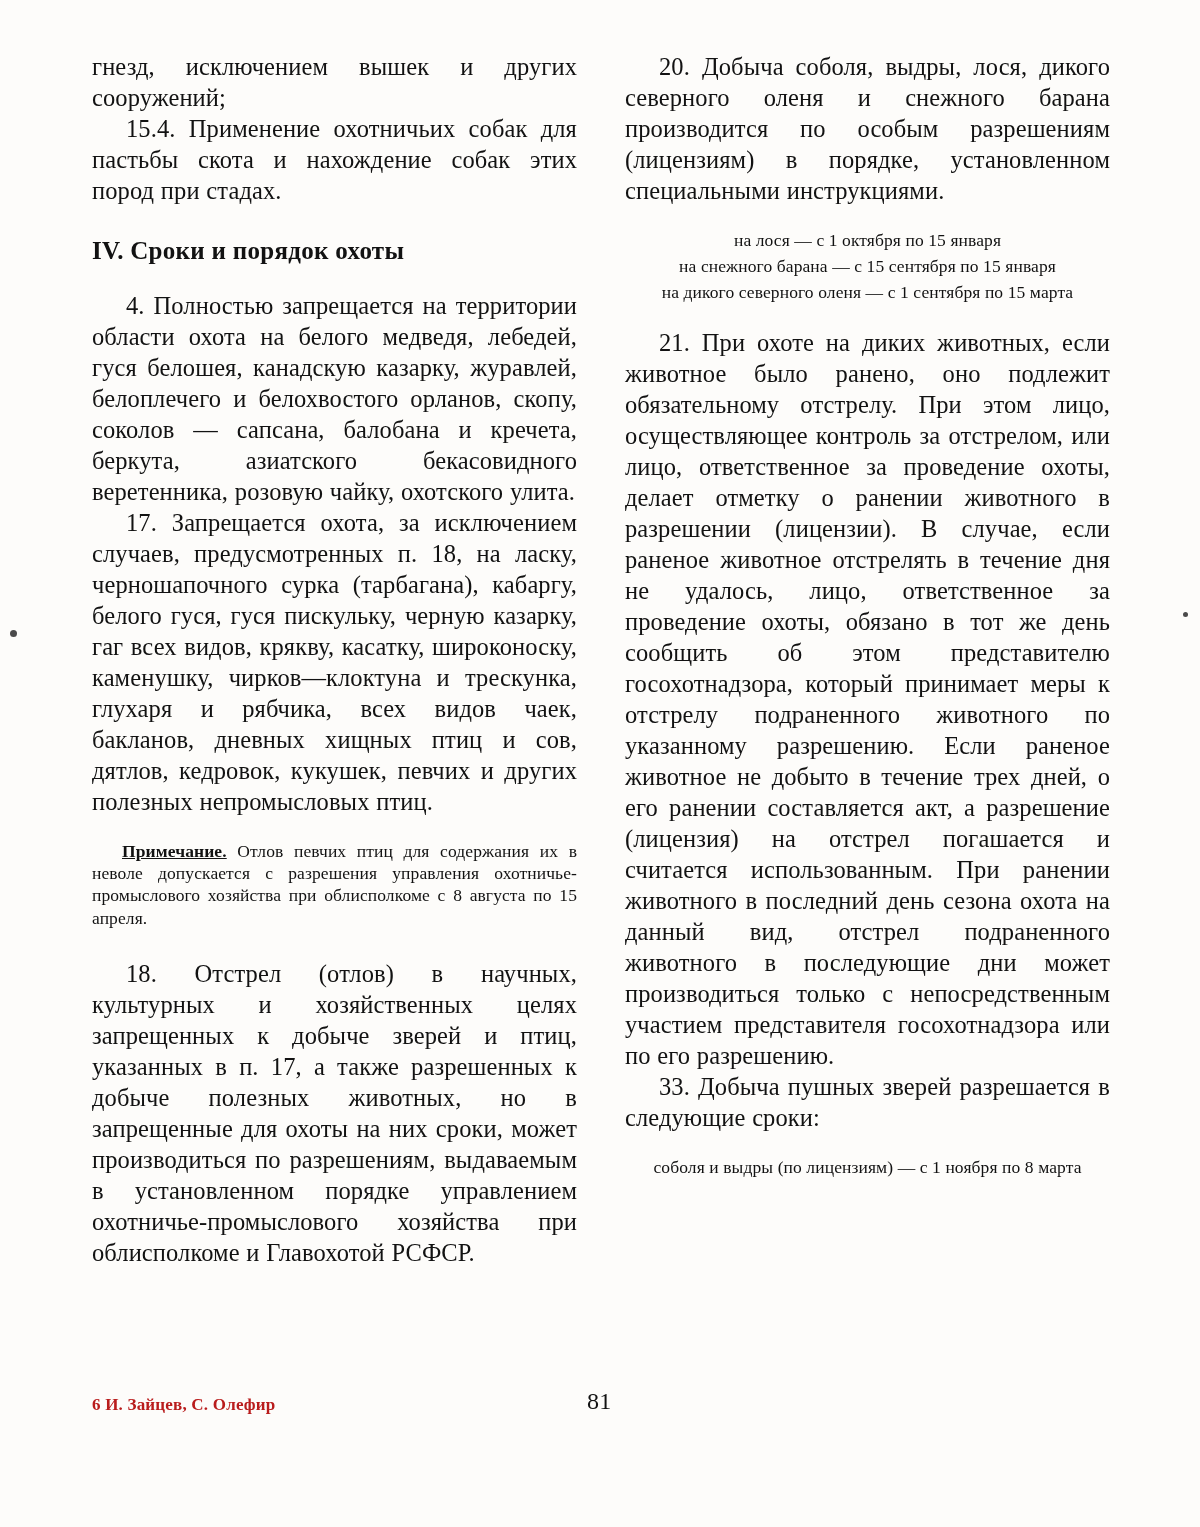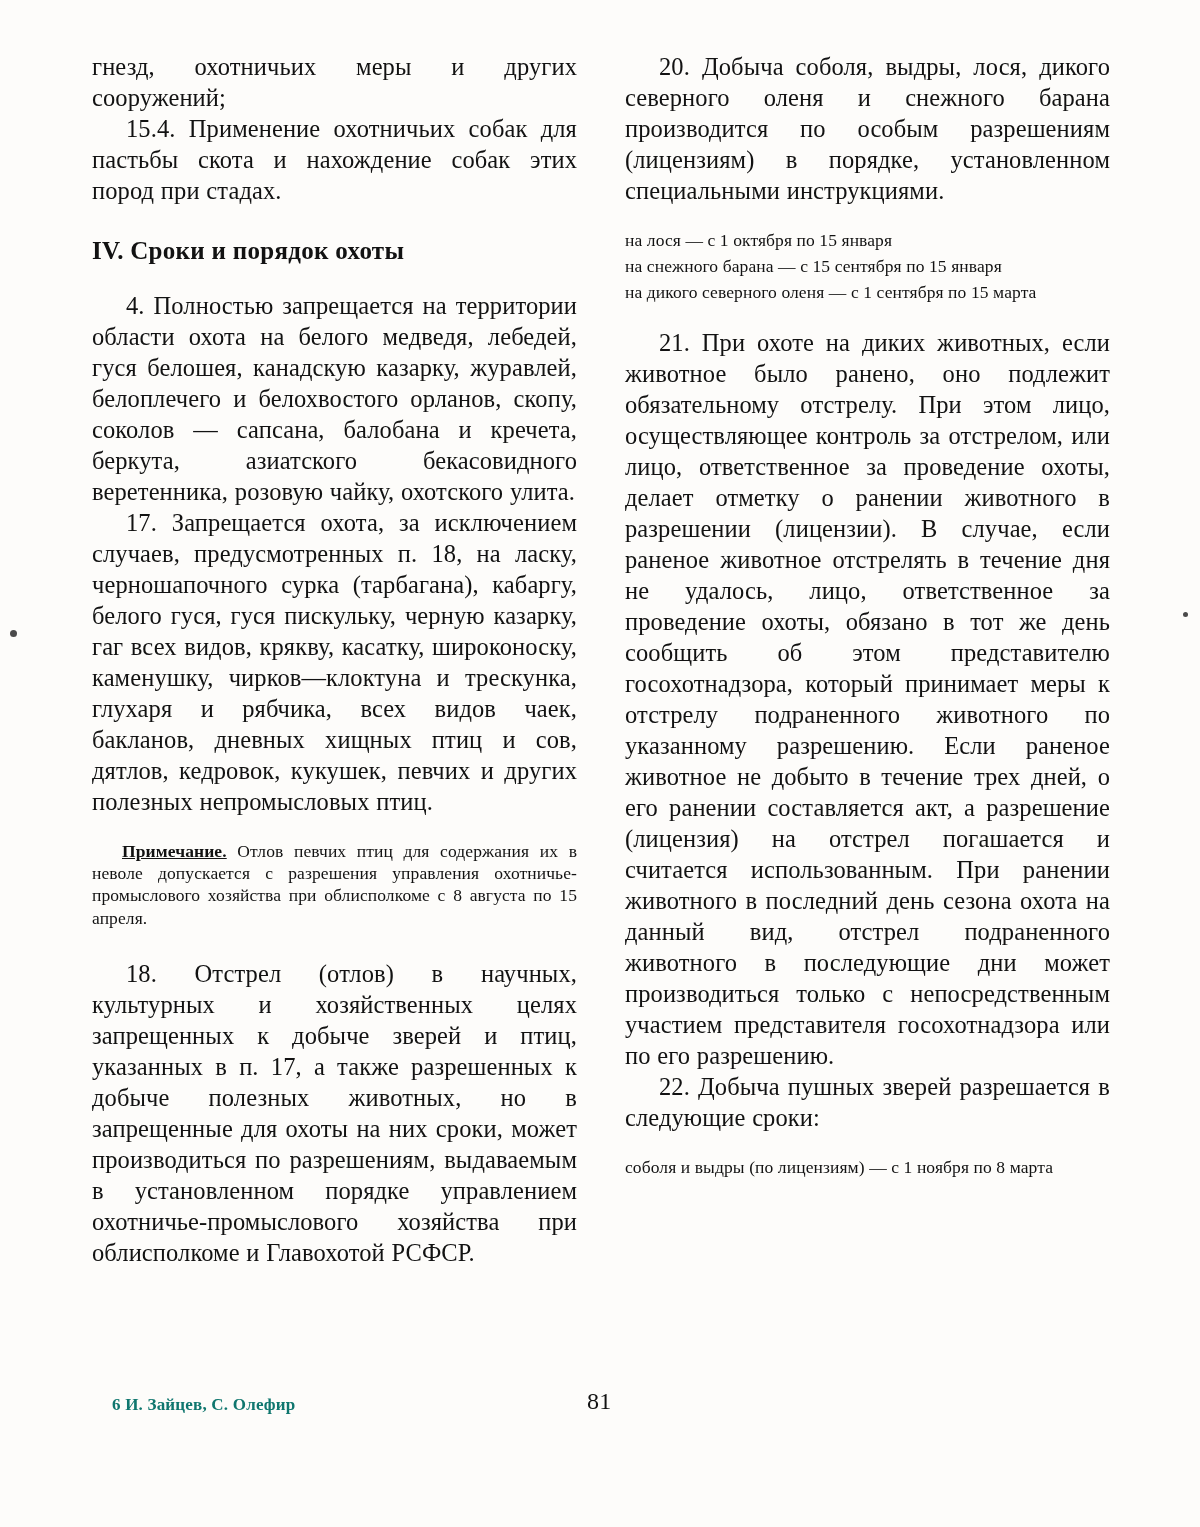--- a/index.html
+++ b/index.html
@@ -70,20 +70,21 @@
   .small-list {
     font-size: 17.5px;
     line-height: 1.36;
     margin: 22px 0 0 0;
     letter-spacing: 0.1px;
   }
   .small-list .li {
     text-indent: 0;
     padding-left: 0;
     margin-bottom: 2px;
+    text-align: center;
   }
   .small-list .li .cont {
     display: block;
     padding-left: 26px;
   }
   .gap-md { height: 22px; }
   .gap-lg { height: 30px; }
   .footer {
     position: absolute;
     left: 92px;
@@ -91,22 +92,21 @@
     bottom: 112px;
     height: 24px;
   }
   .footer-left {
     position: absolute;
     left: 0;
     bottom: 0;
     font-size: 17px;
     font-weight: bold;
     letter-spacing: 0.2px;
-    color: #0f766e;
-    margin-left: 20px;
+    color: #b91c1c;
   }
   .footer-right {
     position: absolute;
     left: 455px;
     bottom: 0;
     font-size: 24px;
     letter-spacing: 0.3px;
     margin-left: 40px;
   }
   .speck {
@@ -122,21 +122,21 @@
 <body>
 
 <div class="page">
 
   <div class="speck" style="left:10px; top:630px;"></div>
   <div class="speck" style="left:1183px; top:612px; width:5px; height:5px;"></div>
 
   <div class="columns">
 
     <div class="col">
-      <p class="noindent">гнезд, охотничьих меры и других сооружений;</p>
+      <p class="noindent">гнезд, исключением вышек и других сооружений;</p>
       <p class="indent">15.4. Применение охотничьих собак для пастьбы скота и нахождение собак этих пород при стадах.</p>
 
       <div class="heading">IV. Сроки и порядок охоты</div>
 
       <p class="indent">4. Полностью запрещается на территории области охота на белого медведя, лебедей, гуся белошея, канадскую казарку, журавлей, белоплечего и белохвостого орланов, скопу, соколов — сапсана, балобана и кречета, беркута, азиатского бекасовидного веретенника, розовую чайку, охотского улита.</p>
       <p class="indent">17. Запрещается охота, за исключением случаев, предусмотренных п. 18, на ласку, черношапочного сурка (тарбагана), кабаргу, белого гуся, гуся пискульку, черную казарку, гаг всех видов, крякву, касатку, широконоску, каменушку, чирков—клоктуна и трескунка, глухаря и рябчика, всех видов чаек, бакланов, дневных хищных птиц и сов, дятлов, кедровок, кукушек, певчих и других полезных непромысловых птиц.</p>
 
       <p class="note"><b>Примечание.</b><span> Отлов певчих птиц для содержания их в неволе допускается с разрешения управления охотничье-промыслового хозяйства при облисполкоме с 8 августа по 15 апреля.</span></p>
 
       <div class="gap-lg"></div>
@@ -155,21 +155,21 @@
             <span class="cont" style="padding-left:0">на снежного барана — с 15 сентября по 15 января</span>
           </div>
         <div class="li">
             <span class="cont" style="padding-left:0">на дикого северного оленя — с 1 сентября по 15 марта</span>
           </div>
       </div>
 
       <div class="gap-md"></div>
 
       <p class="indent">21. При охоте на диких животных, если животное было ранено, оно подлежит обязательному отстрелу. При этом лицо, осуществляющее контроль за отстрелом, или лицо, ответственное за проведение охоты, делает отметку о ранении животного в разрешении (лицензии). В случае, если раненое животное отстрелять в течение дня не удалось, лицо, ответственное за проведение охоты, обязано в тот же день сообщить об этом представителю госохотнадзора, который принимает меры к отстрелу подраненного животного по указанному разрешению. Если раненое животное не добыто в течение трех дней, о его ранении составляется акт, а разрешение (лицензия) на отстрел погашается и считается использованным. При ранении животного в последний день сезона охота на данный вид, отстрел подраненного животного в последующие дни может производиться только с непосредственным участием представителя госохотнадзора или по его разрешению.</p>
-      <p class="indent">22. Добыча пушных зверей разрешается в следующие сроки:</p>
+      <p class="indent">33. Добыча пушных зверей разрешается в следующие сроки:</p>
 
       <div class="small-list">
         <div class="li">
             <span class="cont" style="padding-left:0">соболя и выдры (по лицензиям) — с 1 ноября по 8 марта</span>
           </div>
       </div>
     </div>
 
   </div>
 

